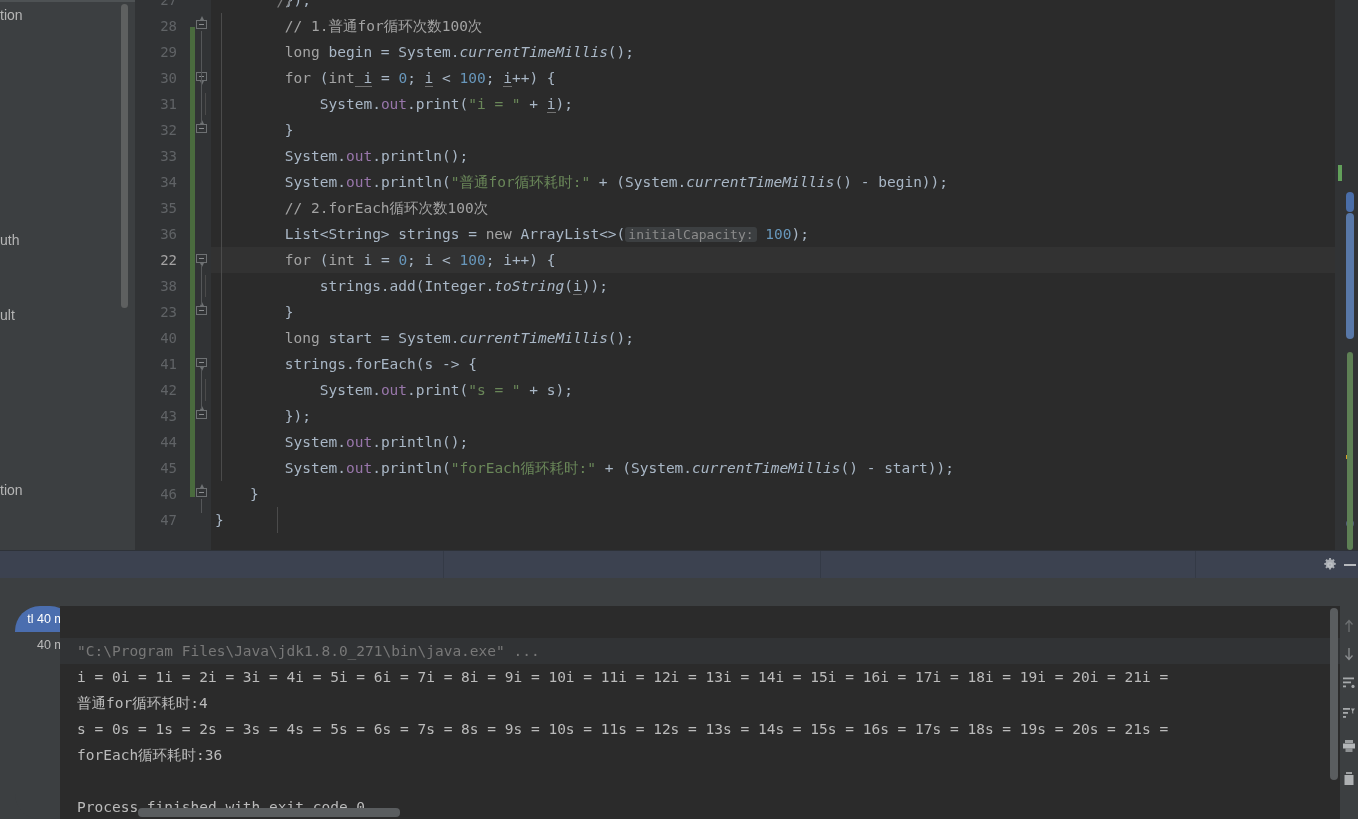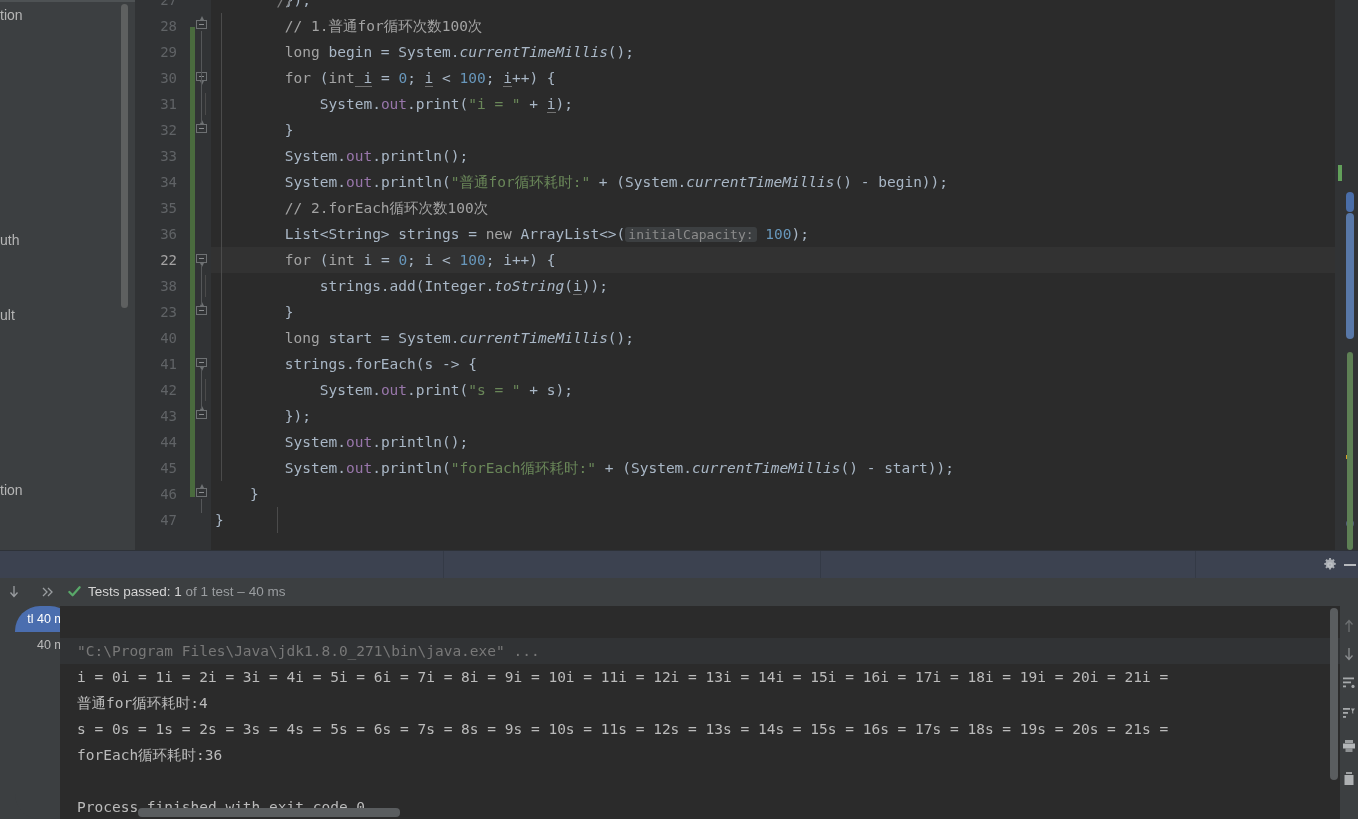--- a/index.html
+++ b/index.html
@@ -278,35 +278,20 @@
     <div class="sb-div" id="sbd2" style="left: 1195px;"></div>
     <svg class="gear" viewBox="0 0 16 16">
       <path fill="#bcc0c4" d="M8 5.2A2.8 2.8 0 1 0 8 10.8 2.8 2.8 0 1 0 8 5.2zm0 1.6a1.2 1.2 0 1 1 0 2.4 1.2 1.2 0 0 1 0-2.4z"></path>
       <path fill="#bcc0c4" d="M7.1 1h1.8l.25 1.6.95.4 1.3-.95 1.3 1.3-.95 1.3.4.95L13.8 5.9v1.8l-1.6.25-.4.95.95 1.3-1.3 1.3-1.3-.95-.95.4L8.9 12.6H7.1l-.25-1.6-.95-.4-1.3.95-1.3-1.3.95-1.3-.4-.95L2.25 7.7V5.9l1.6-.25.4-.95-.95-1.3 1.3-1.3 1.3.95.95-.4z" opacity="0.85"></path>
     </svg>
     <div class="minus"></div>
   </div>
 
   <div class="runwin">
 
-    <div class="run-toolbar">
-      <svg style="position:absolute;left:6px;top:6px;" width="16" height="16" viewBox="0 0 16 16">
-        <path d="M8 2 L8 12 M4.5 8.5 L8 12.5 L11.5 8.5" stroke="#9a9da0" stroke-width="1.3" fill="none"></path>
-      </svg>
-      <svg style="position:absolute;left:41px;top:8px;" width="14" height="12" viewBox="0 0 14 12">
-        <path d="M2 2 L6 6 L2 10 M7 2 L11 6 L7 10" stroke="#9a9da0" stroke-width="1.3" fill="none"></path>
-      </svg>
-      <svg class="check" viewBox="0 0 16 16">
-        <path d="M2.5 8.5 L6 12 L13.5 3.5" stroke="#59a869" stroke-width="2.4" fill="none" stroke-linecap="round" stroke-linejoin="round"></path>
-      </svg>
-      <div class="tests-line"><span>Tests passed:</span>
-        <span>1</span>
-        <span class="dim">of 1 test – 40 ms</span>
-      </div>
-    </div>
 
     <div class="test-tree">
       <div class="tt-row sel" style="top:0px;">tl 40 ms</div>
       <div class="tt-row" style="top:26px;">40 ms</div>
     </div>
 
     <div class="console" id="console">
       <div class="co cmd">"C:\Program Files\Java\jdk1.8.0_271\bin\java.exe" ...</div><div class="co">i = 0i = 1i = 2i = 3i = 4i = 5i = 6i = 7i = 8i = 9i = 10i = 11i = 12i = 13i = 14i = 15i = 16i = 17i = 18i = 19i = 20i = 21i = </div><div class="co">普通for循环耗时:4</div><div class="co">s = 0s = 1s = 2s = 3s = 4s = 5s = 6s = 7s = 8s = 9s = 10s = 11s = 12s = 13s = 14s = 15s = 16s = 17s = 18s = 19s = 20s = 21s = </div><div class="co">forEach循环耗时:36</div><div class="co"></div><div class="co">Process finished with exit code 0</div>
       
     <div class="con-scroll"></div><div class="con-hscroll"></div></div>

